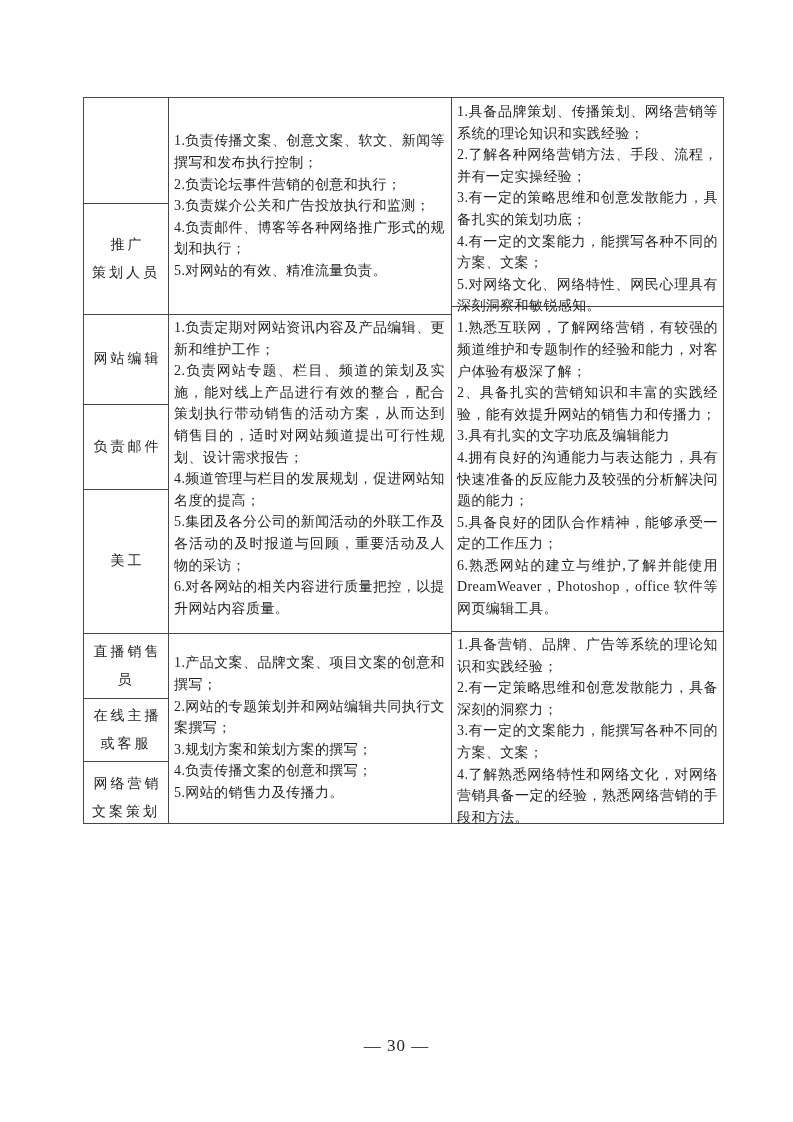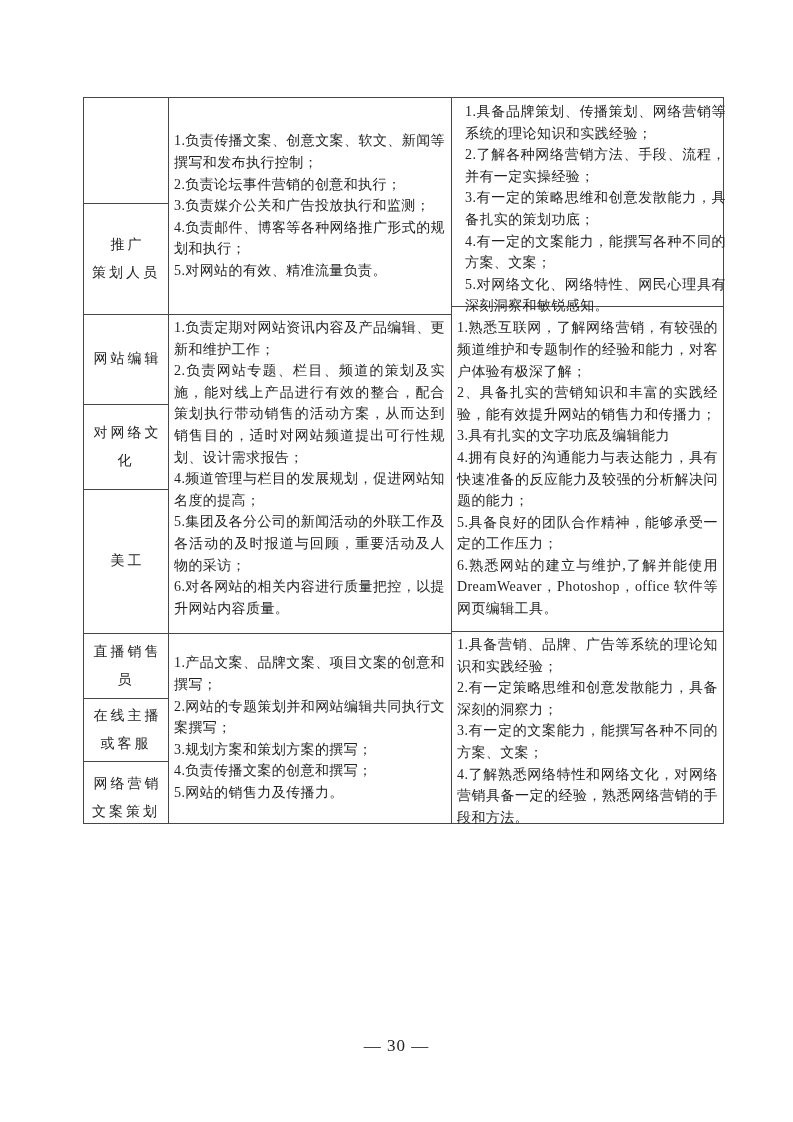--- a/index.html
+++ b/index.html
@@ -57,21 +57,21 @@
   .rc8 { top: 669px; height: 62px; font-family: Liberation Mono, monospace;  }
 
   
   .dc { left: 85px; width: 282px; padding: 3px 6px 3px 5px; }
   .dc1 { top: 0;     height: 216px; display: flex; flex-direction: column; justify-content: center; }
   .dc2 { top: 216px; height: 319px; }
   .dc3 { top: 535px; height: 190px; display: flex; flex-direction: column; justify-content: center; }
 
   
   .qc { left: 368px; width: 271px; padding: 3px 5px 3px 5px; }
-  .qc1 { top: 0;     height: 208px; margin-left: 8px; }
+  .qc1 { top: 0;     height: 208px; }
   .qc2 { top: 208px; height: 325px; display: flex; flex-direction: column; justify-content: center; }
   .qc3 { top: 533px; height: 192px; }
 
   .item {
     text-align: justify;
     line-height: 21.6px;
     letter-spacing: 0.4px;
   }
   .footer {
     position: absolute;
@@ -96,21 +96,21 @@
     <div class="ln hln h-role-2"></div>
     <div class="ln hln h-role-3"></div>
     <div class="ln hln h-g2-left"></div>
     <div class="ln hln h-g2-right"></div>
     <div class="ln hln h-role-4"></div>
     <div class="ln hln h-role-5"></div>
 
     <div class="cell rc rc2">推广
 策划人员</div>
     <div class="cell rc rc3">网站编辑</div>
-    <div class="cell rc rc4">对网络文化</div>
+    <div class="cell rc rc4">负责邮件</div>
     <div class="cell rc rc5">美工</div>
     <div class="cell rc rc6">直播销售
 员</div>
     <div class="cell rc rc7">在线主播
 或客服</div>
     <div class="cell rc rc8">网络营销
 文案策划</div>
 
     <div class="cell dc dc1">
         <div class="item">1.负责传播文案、创意文案、软文、新闻等撰写和发布执行控制；</div>

